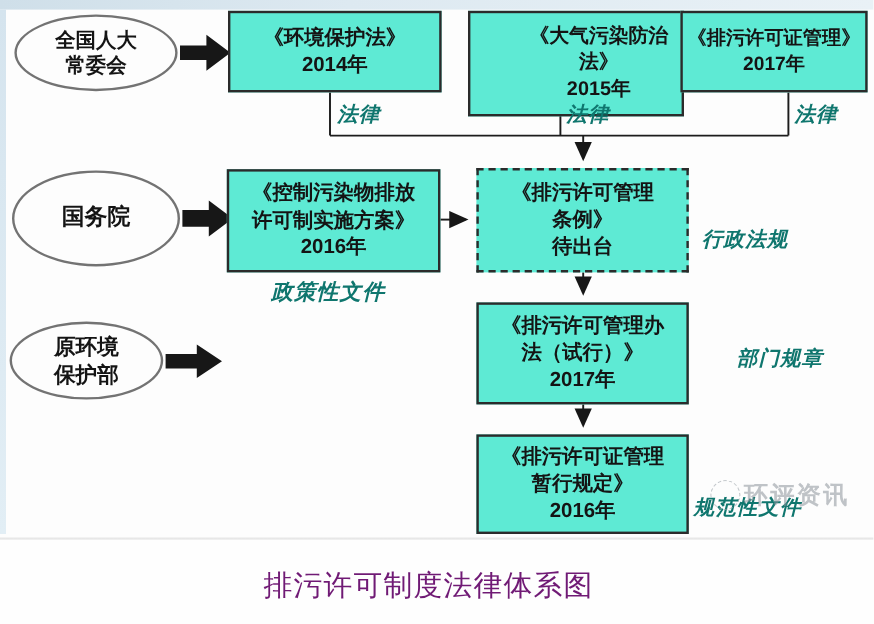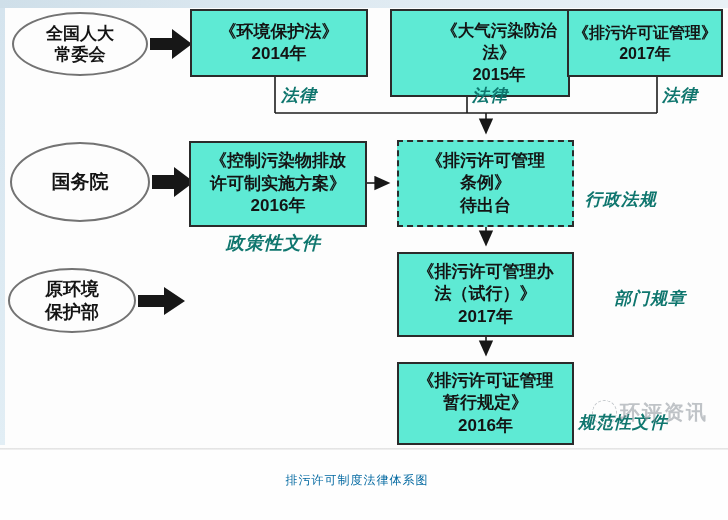--- a/index.html
+++ b/index.html
@@ -96,21 +96,21 @@
   .separator {
     position: absolute; left: 0; top: 448px; width: 728px; height: 2px;
     background: linear-gradient(180deg, #e0e0e0, #f3f3f3);
   }
   .caption-band {
     position: absolute; left: 0; top: 450px; width: 728px; height: 70px;
     background: #fefefe;
   }
   .caption {
     position: absolute; left: 0; top: 22px; width: 714px;
-    text-align: center; font-size: 12px; color: #0369a1;
+    text-align: center; font-size: 24px; color: #701a75;
     letter-spacing: 1px;
   }
 </style>
 </head>
 <body>
 
 <div class="page">
 
   <div class="diagram">
 

